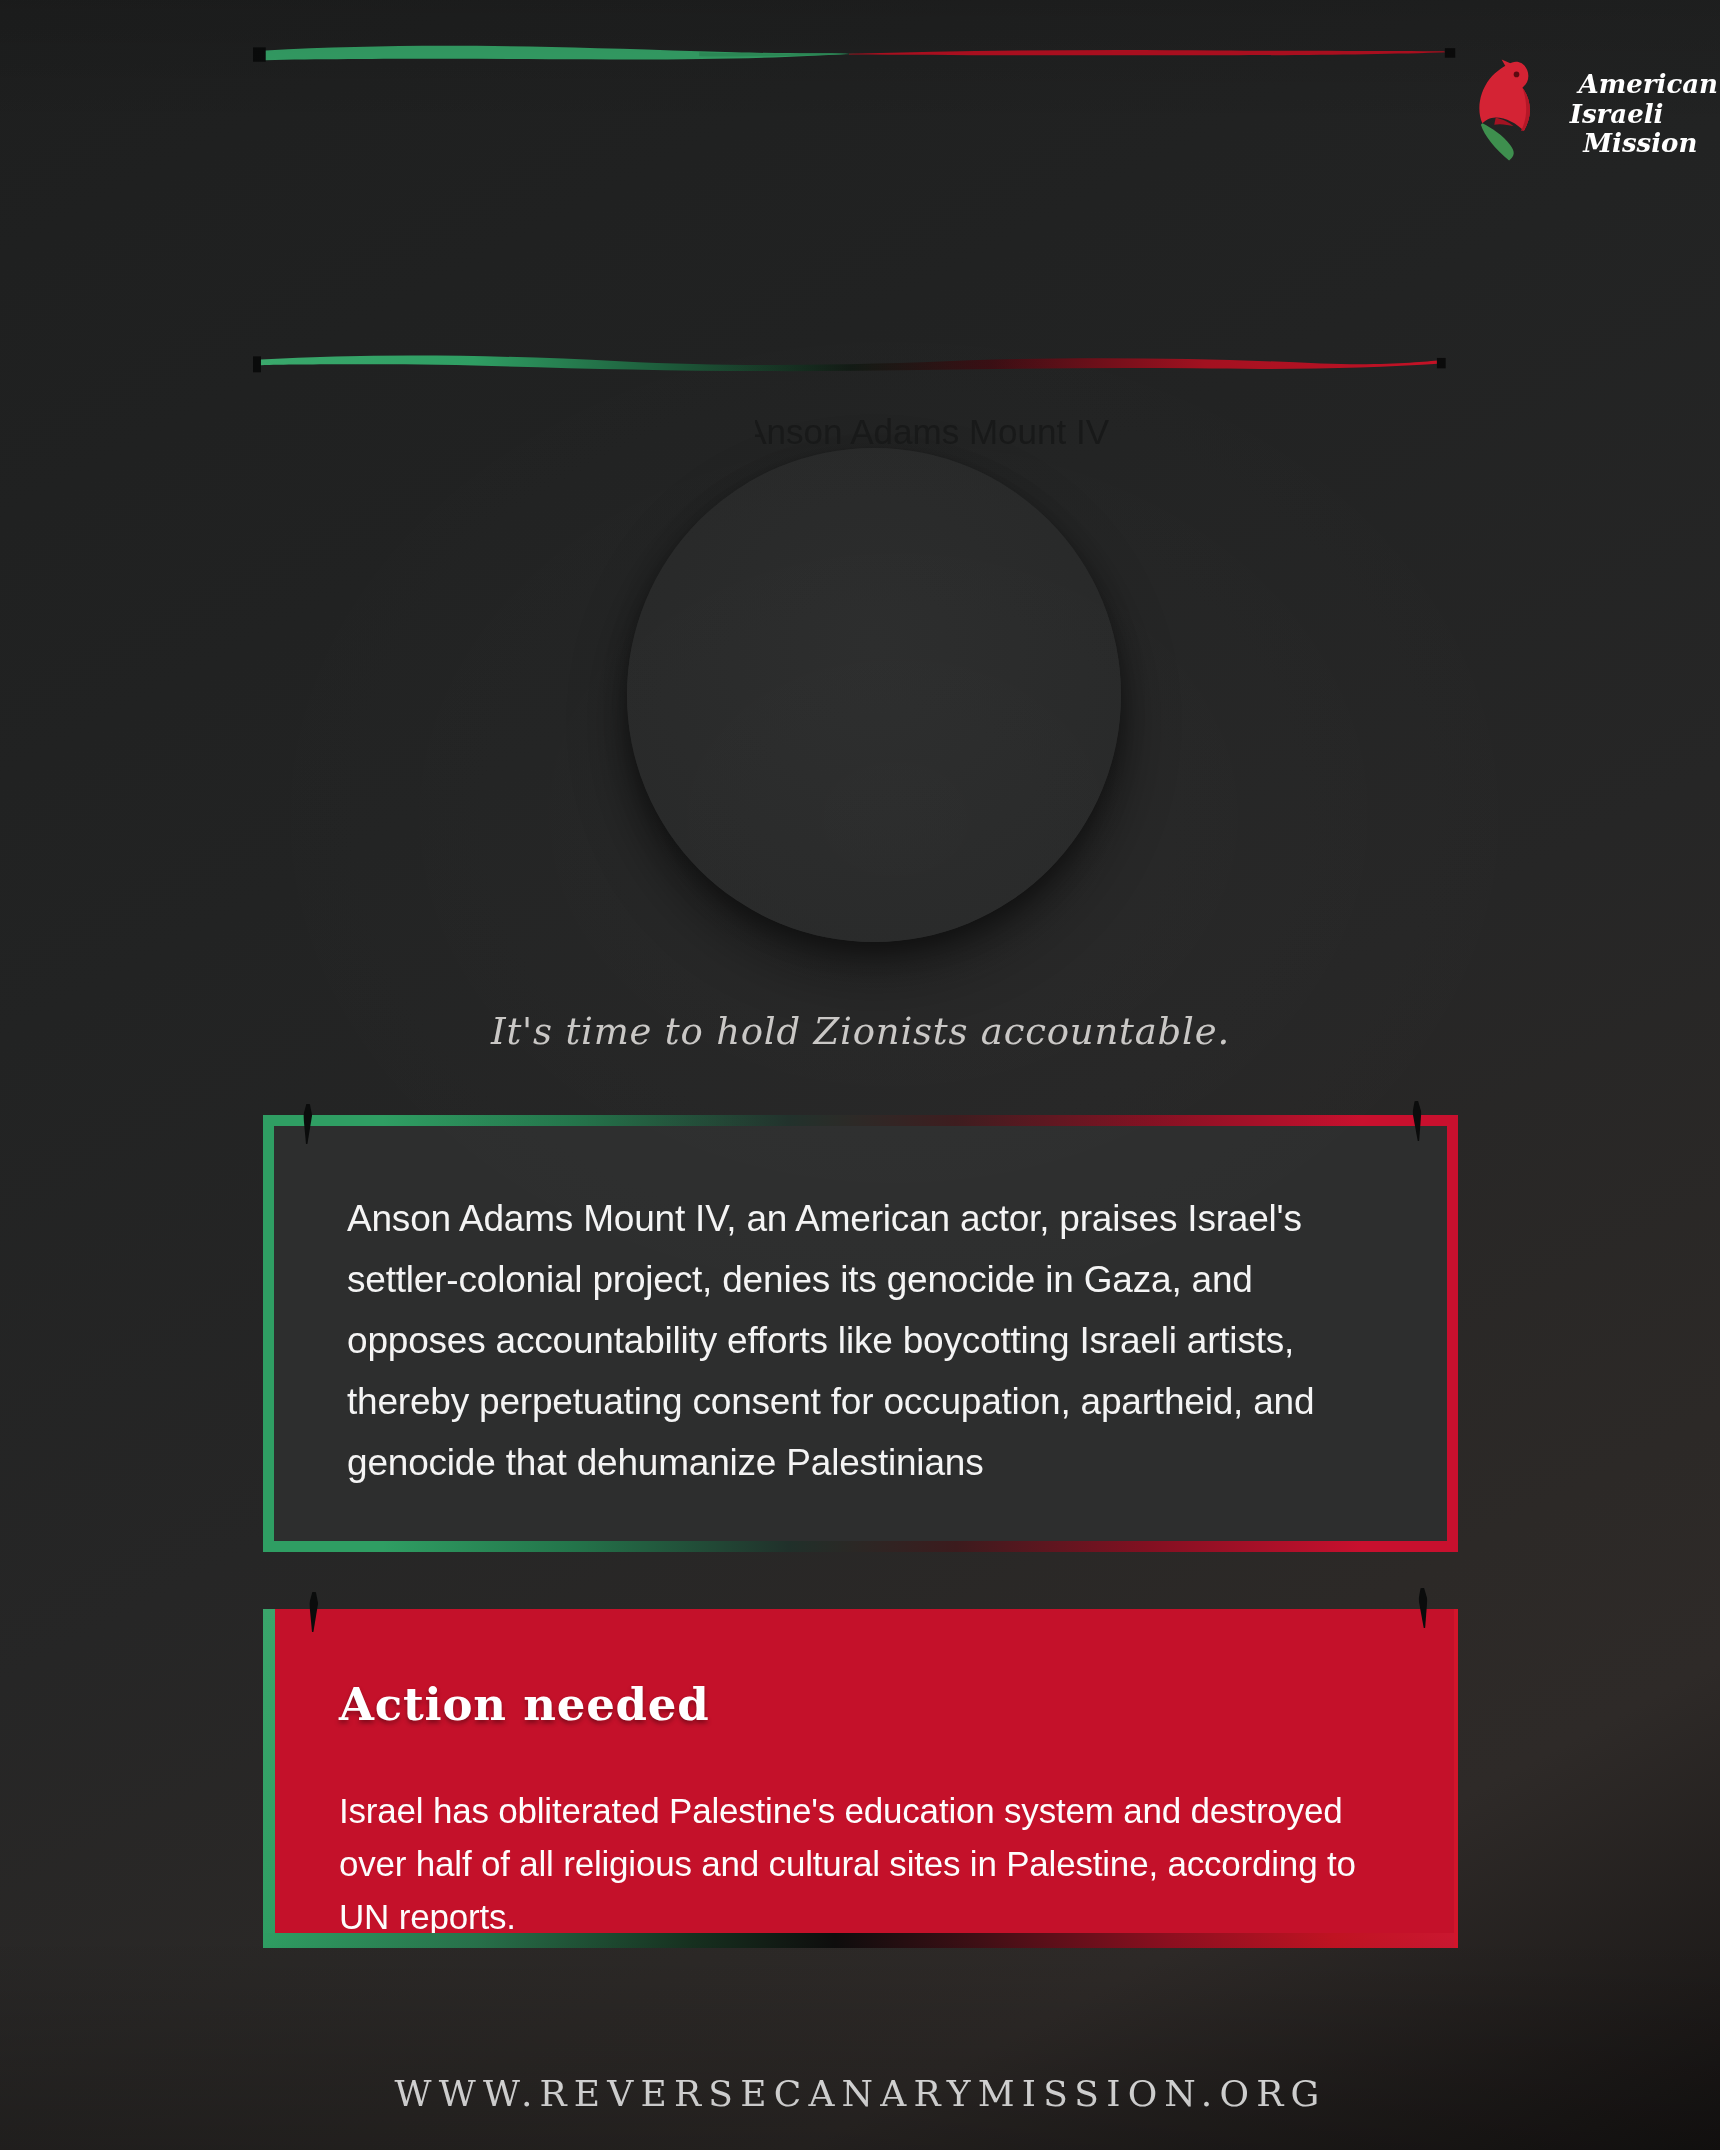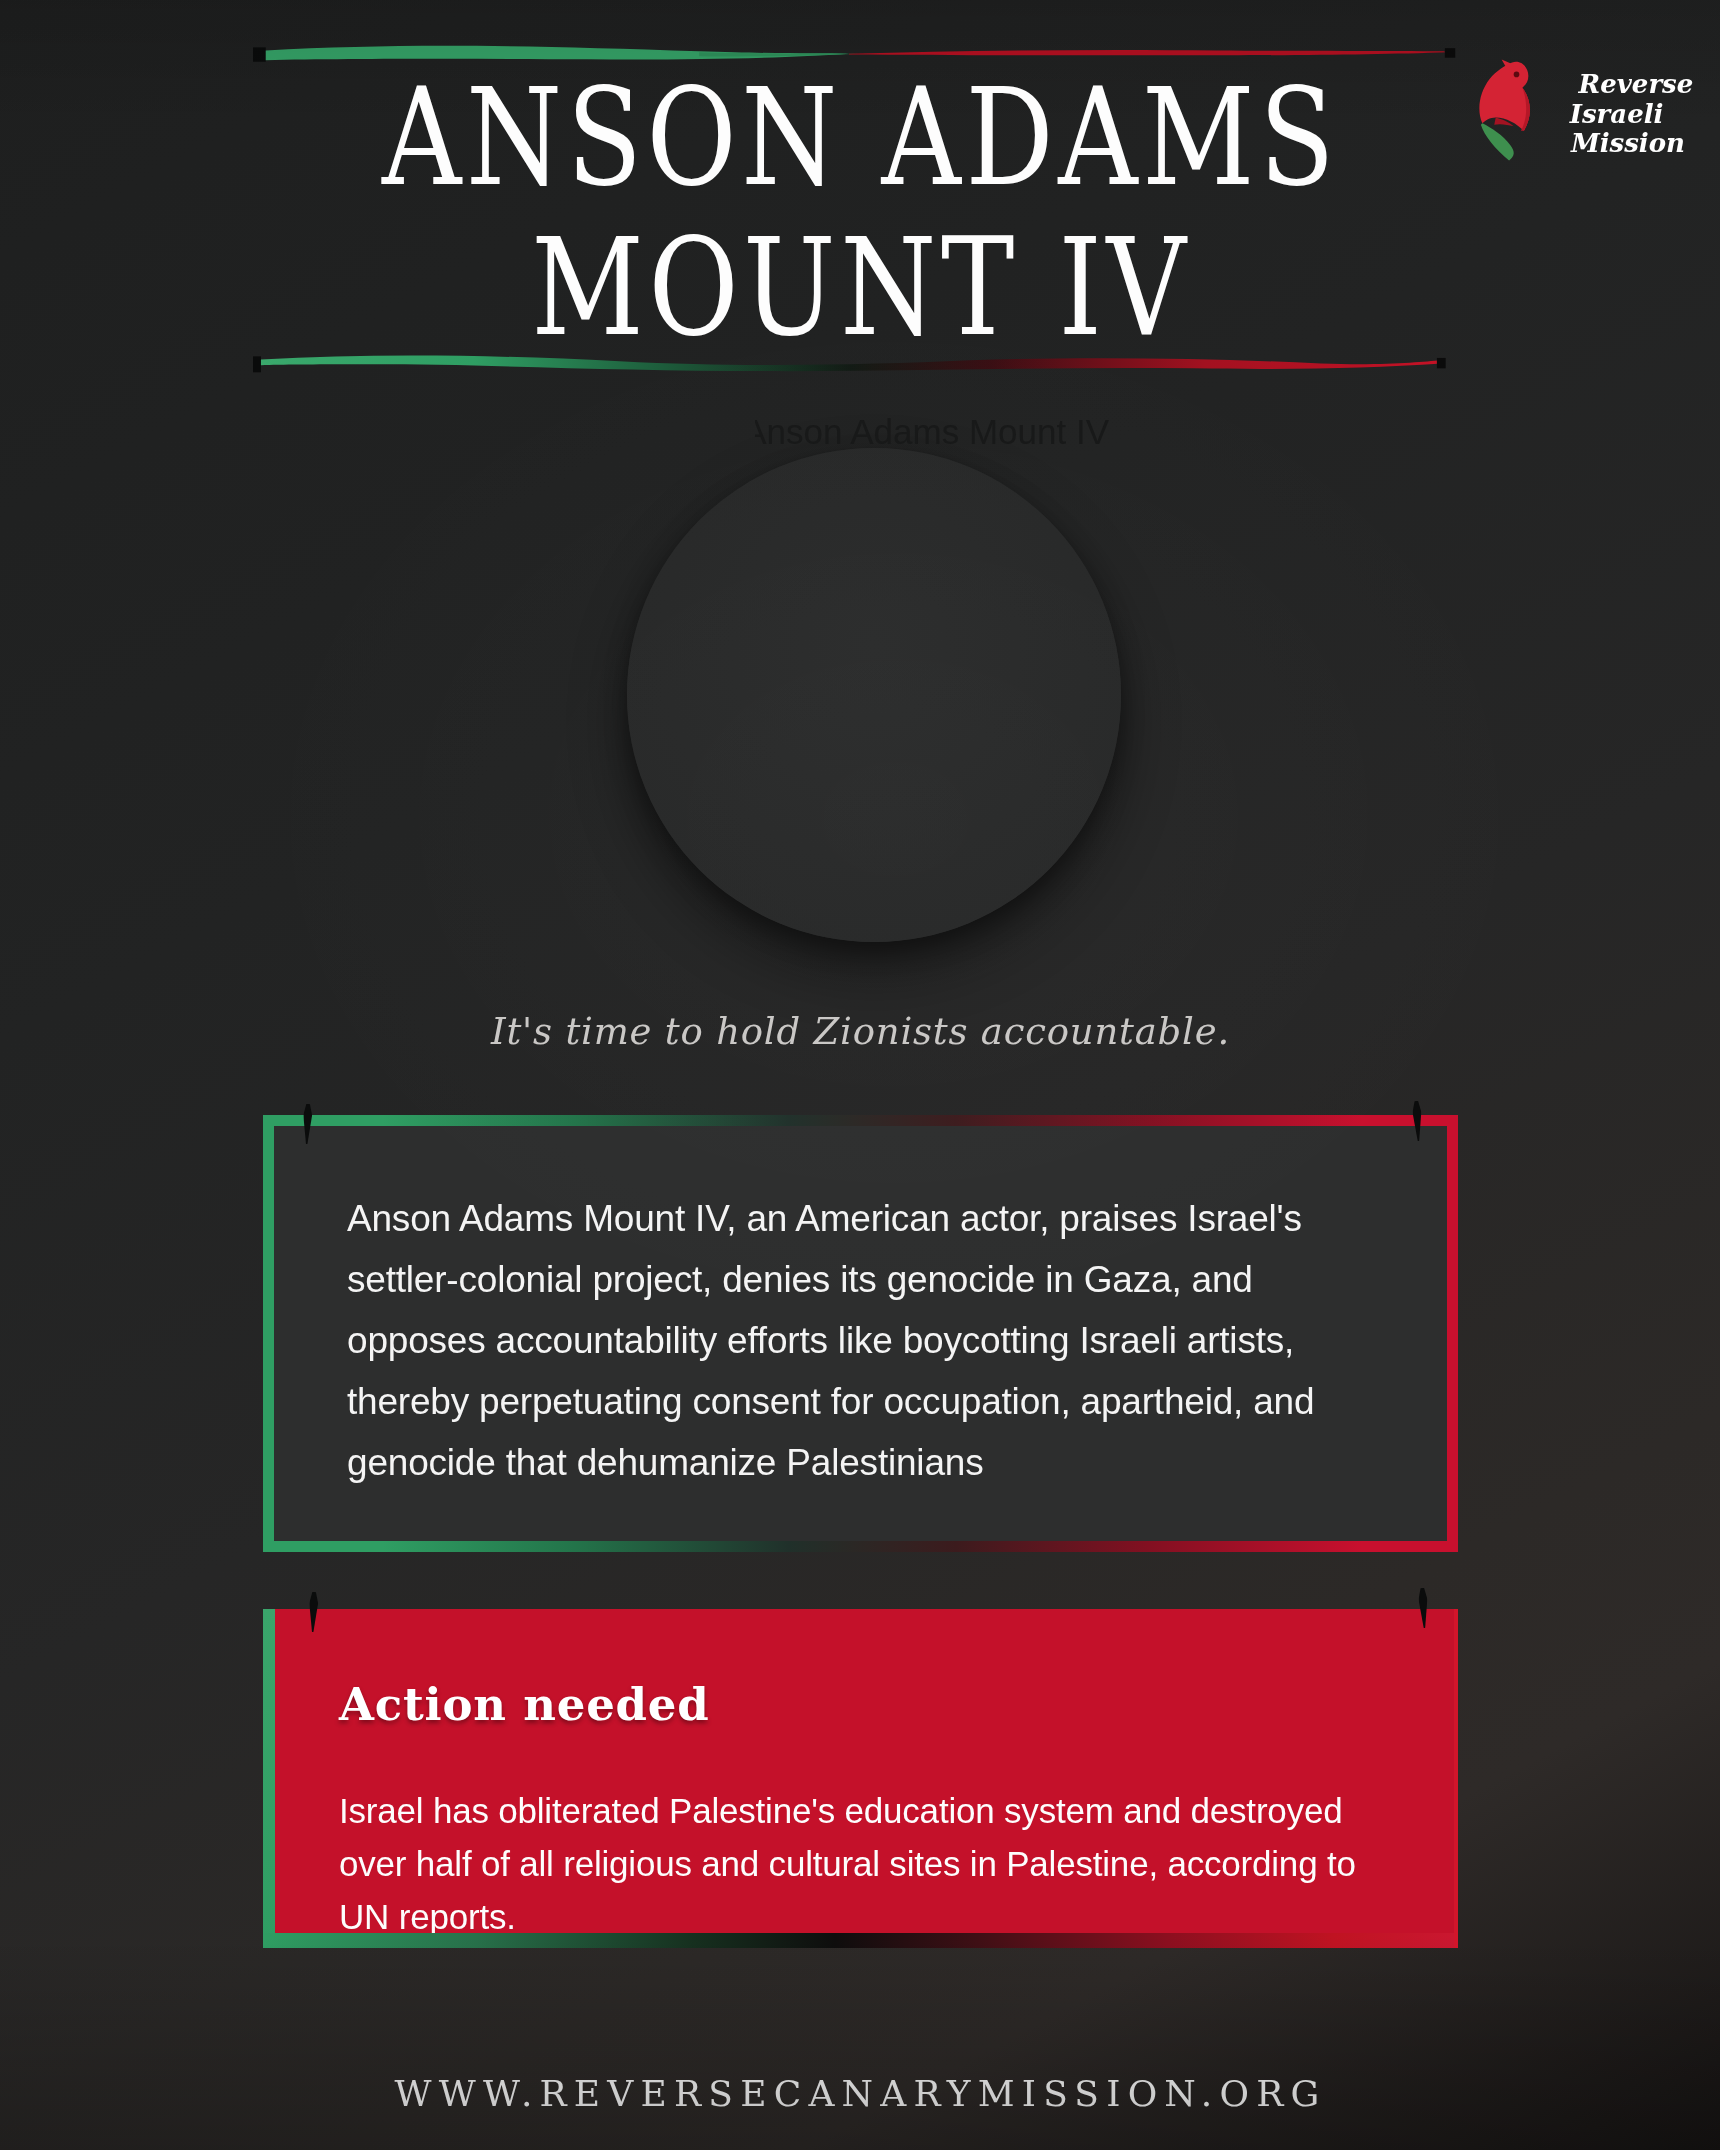--- a/index.html
+++ b/index.html
@@ -85,36 +85,32 @@
 <div class="page">
 
   <svg class="brush brush-top" viewBox="0 0 1515 32" preserveAspectRatio="none">
     <rect x="0" y="8" width="16" height="18" fill="#0a0b0b"></rect>
     <path d="M16,12 C180,3 330,5 560,13 C650,16 710,15 748,16 C660,22 540,24 420,23 C280,22 120,22 16,24 Z" fill="#35a267"></path>
     <path d="M560,14 C640,16 700,15 760,16 C700,19 620,20 560,19 Z" fill="#2c8a57" opacity="0.7"></path>
     <path d="M748,16 C900,12 1060,10 1210,12 C1330,13 1430,12 1494,13 L1500,14 C1410,17 1310,18 1160,18 C1010,18 860,18 748,17 Z" fill="#b51021"></path>
     <rect x="1496" y="9" width="13" height="12" fill="#0b0b0b"></rect>
   </svg>
 
-  <h1 class="title">
-    <span class="line">ANSON ADAMS</span><br>
-    <span class="line">MOUNT IV</span>
-  </h1>
 
   <div class="logo">
     <svg width="89" height="102" viewBox="0 0 60 68">
       <path d="M27,3 L20,0 L24,7 Z" fill="#d42334"></path>
       <path d="M27,2 C33,0 38,5 38,11 C38,15 36,17 34,19 C40,27 41,38 35,48 C30,43 23,39 16,39 C12,39 9,41 7,43 C3,34 5,22 12,13 C16,8 22,4 27,2 Z" fill="#d42334"></path>
       <path d="M34,19 C38,30 37,41 33,48 L35,48 C41,38 40,27 34,19 Z" fill="#b51727"></path>
       <circle cx="30" cy="10" r="1.9" fill="#5c0a10"></circle>
       <path d="M7,43 C13,46 21,51 26,58 C29,62 29,65 25,68 C16,61 8,51 6,44 Z" fill="#3e8f4e"></path>
       <path d="M16,39 C20,40 25,42 28,45 C24,44 19,43 15,44 Z" fill="#a31322"></path>
     </svg>
     <div class="logo-text">
-      <div class="l1">Reverse</div>
+      <div class="l1">American</div>
       <div class="l2">Israeli</div>
       <div class="l3">Mission</div>
     </div>
   </div>
 
   <svg class="brush brush-divider" viewBox="0 0 1515 32" preserveAspectRatio="none">
     <defs>
       <linearGradient id="divGrad" x1="0" y1="0" x2="1" y2="0">
         <stop offset="0" stop-color="#3aa86c"></stop>
         <stop offset="0.18" stop-color="#2f9e63"></stop>

